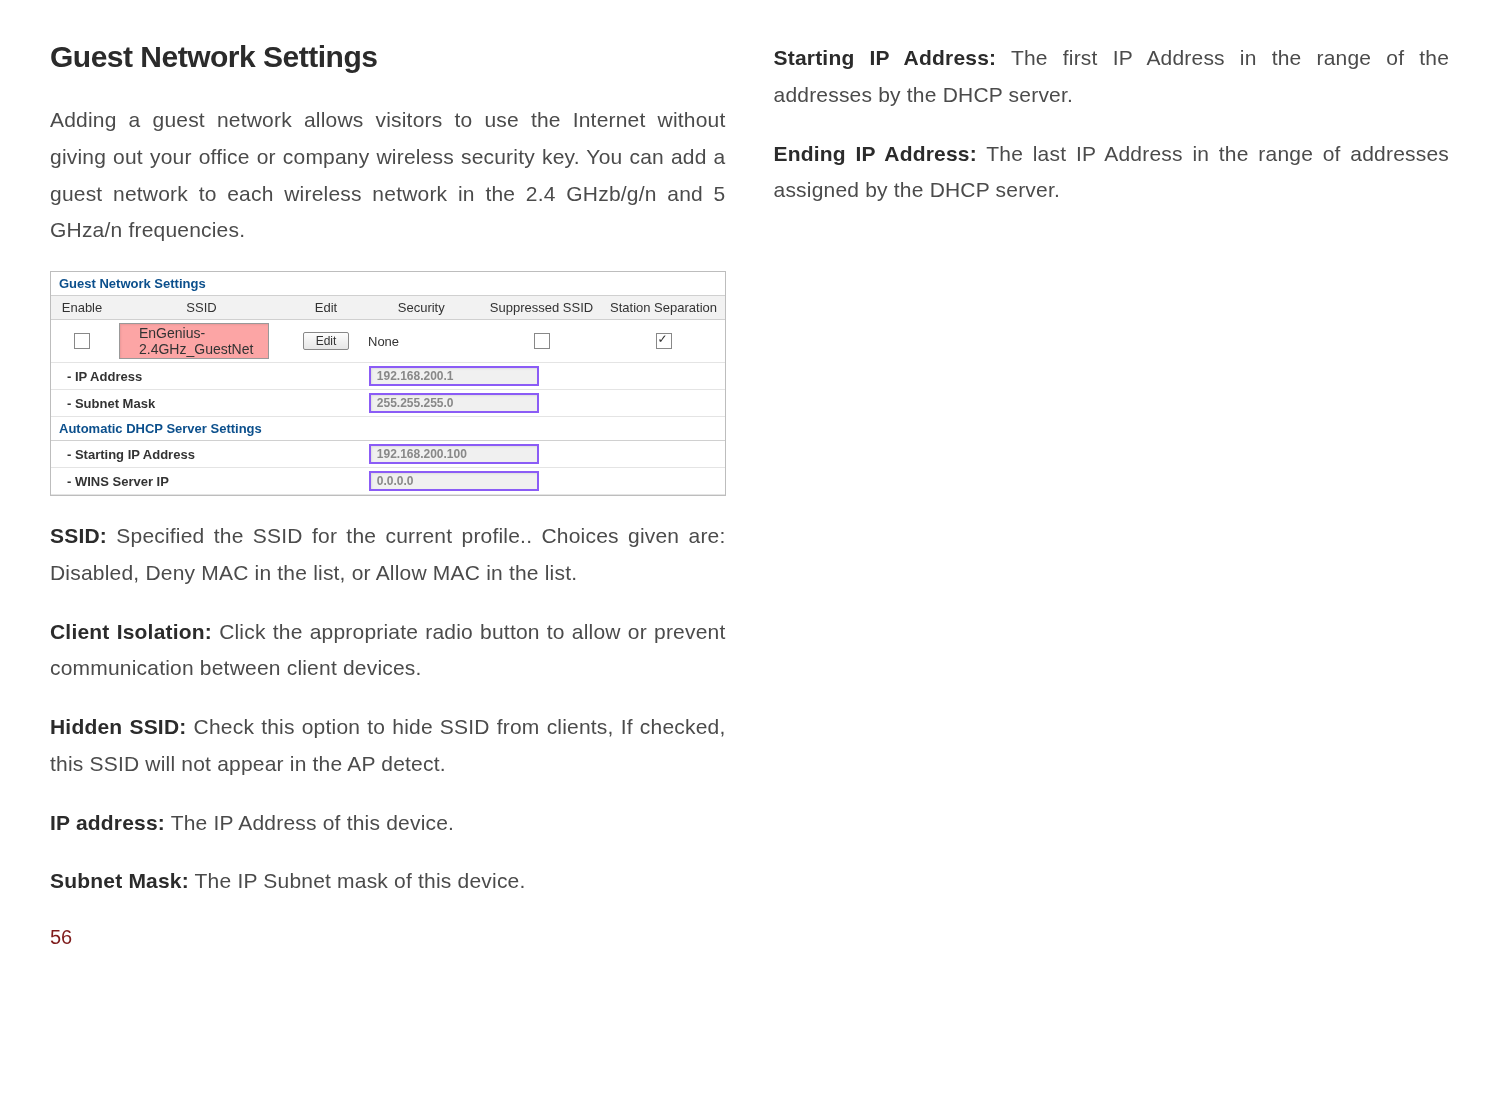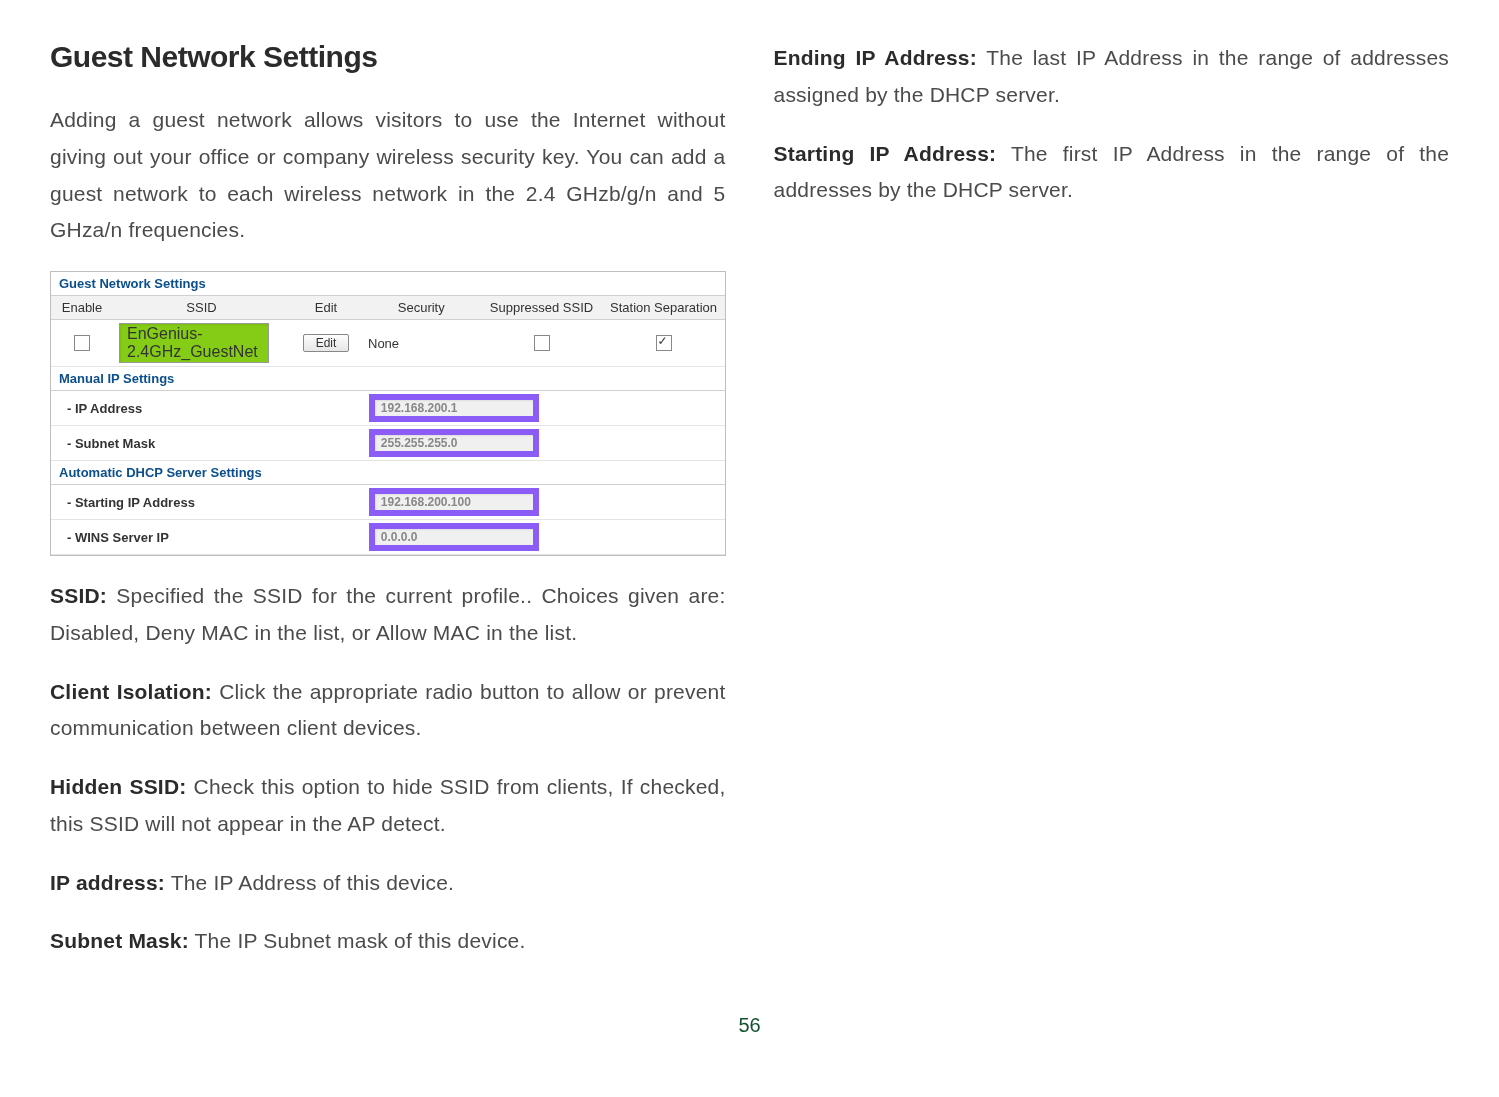--- a/index.html
+++ b/index.html
@@ -87,23 +87,23 @@
     position: absolute;
     top: -2px;
     left: 1px;
     font-size: 12px;
     color: #333;
   }
   .ssid-input {
     width: 150px;
     display: inline-block;
     border: 1px solid #999;
-    background: #84cc16;
-    padding: 1px 7px;
-    font-size: 16px;
+    background: #fca5a5;
+    padding: 1px 19px;
+    font-size: 14px;
     box-sizing: border-box;
     box-shadow: inset 1px 1px 2px rgba(0,0,0,0.08);
   }
   .btn {
     display: inline-block;
     border: 1px solid #888;
     background: linear-gradient(#fdfdfd,#e6e6e6);
     padding: 1px 12px;
     font-size: 12px;
     border-radius: 2px;
@@ -120,33 +120,33 @@
     font-size: 13px;
     color: #333;
   }
   .kv td.lbl {
     width: 46%;
     padding-left: 16px;
   }
   .val-input {
     width: 170px;
     display: inline-block;
-    border: 6px solid #8b5cf6;
+    border: 2px solid #8b5cf6;
     background: #f0f0f0;
     color: #888;
     padding: 1px 6px;
     font-size: 12px;
     box-sizing: border-box;
     box-shadow: inset 1px 1px 2px rgba(0,0,0,0.08);
   }
   .page-num {
-    text-align: center;
+    text-align: left;
     font-size: 20px;
-    color: #14532d;
-    margin-top: 32px;
+    color: #7f1d1d;
+    margin-top: 4px;
   }
 </style>
 </head>
 <body>
 
 <div class="columns">
   <div class="col">
     <h1>Guest Network Settings</h1>
 
     <p>Adding a guest network allows visitors to use the Internet without giving out your office or company wireless security key. You can add a guest network to each wireless network in the  2.4 GHzb/g/n and 5 GHza/n frequencies.</p>
@@ -167,21 +167,20 @@
           <td class="center"><span class="chk"></span></td>
           <td><span class="ssid-input">EnGenius-2.4GHz_GuestNet</span></td>
           <td class="center"><span class="btn">Edit</span></td>
           <td>None</td>
           <td class="center"><span class="chk"></span></td>
           <td class="center"><span class="chk checked"></span></td>
         </tr>
       </tbody>
         </table>
 
-      <div class="section-header">Manual IP Settings</div>
       <table class="kv">
         <tbody>
             <tr>
           <td class="lbl">- IP Address</td>
           <td><span class="val-input">192.168.200.1</span></td>
         </tr>
         <tr>
           <td class="lbl">- Subnet Mask</td>
           <td><span class="val-input">255.255.255.0</span></td>
         </tr>
@@ -219,21 +218,21 @@
       <span class="bold">IP address:</span><span> The IP Address of this device.</span>
     </p>
 
     <p>
       <span class="bold">Subnet Mask:</span><span> The IP Subnet mask of this device.</span>
     </p>
   </div>
 
   <div class="col">
     <p>
+      <span class="bold">Starting IP Address:</span><span> The first IP Address in the range of the addresses by the DHCP server.</span>
+    </p>
+    <p>
       <span class="bold">Ending IP Address:</span><span> The last IP Address in the range of addresses assigned by the DHCP server.</span>
-    </p>
-    <p>
-      <span class="bold">Starting IP Address:</span><span> The first IP Address in the range of the addresses by the DHCP server.</span>
     </p>
   </div>
 </div>
 
 <div class="page-num">56</div>
 
 </body></html>

